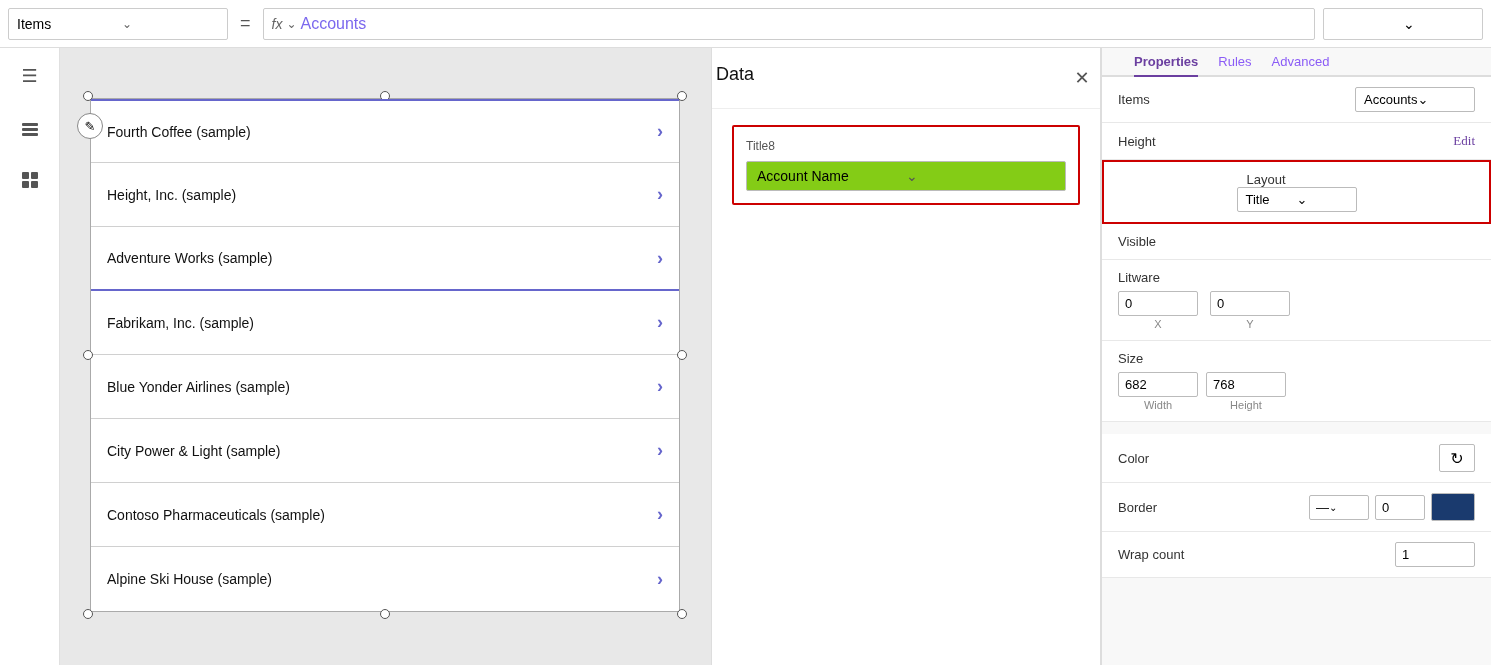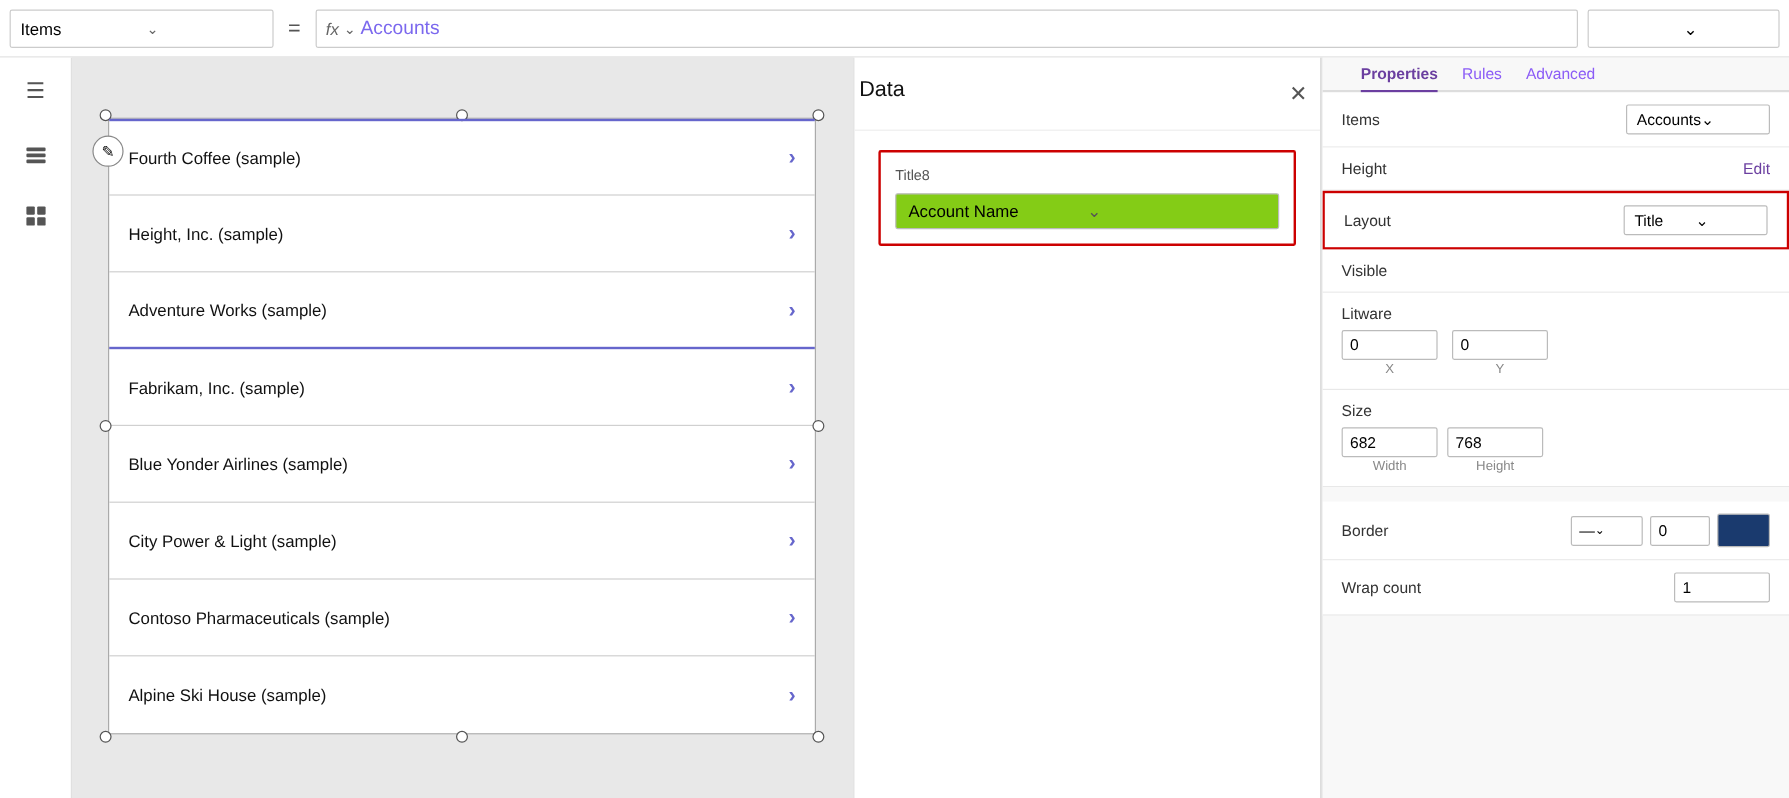--- a/index.html
+++ b/index.html
@@ -294,24 +294,26 @@
       cursor: pointer;
       min-width: 120px;
       font-size: 13px;
     }
     .prop-dropdown span { flex: 1; }
     .edit-link {
       color: #6B3FA0;
       font-size: 13px;
       cursor: pointer;
       text-decoration: none;
+      font-family: Liberation Serif, serif;
     }
     
     .props-row.highlighted {
       border: 2px solid #cc0000;
+      flex-direction: column;
     }
     
     .toggle-switch {
       width: 44px;
       height: 24px;
       background: #6B3FA0;
       border-radius: 12px;
       position: relative;
       cursor: pointer;
     }
@@ -590,20 +592,28 @@
         </div>
         <div class="size-group">
           <input class="pos-input" type="text" value="768" style="">
           <span class="pos-label">Height</span>
         </div>
       </div>
     </div>
 
     <div class="props-section-gap"></div>
 
+    <div class="props-row">
+      <span class="props-row-label">Color</span>
+      <div class="props-row-value">
+        <div class="color-swatch-btn">
+          ↻
+        </div>
+      </div>
+    </div>
 
     <div class="props-row">
       <span class="props-row-label">Border</span>
       <div class="props-row-value">
         <div class="border-inputs">
           <div class="border-line-dropdown">
             <span>—</span>
             <span style="font-size:10px;">⌄</span>
           </div>
           <input class="border-num-input" type="text" value="0" style="">

